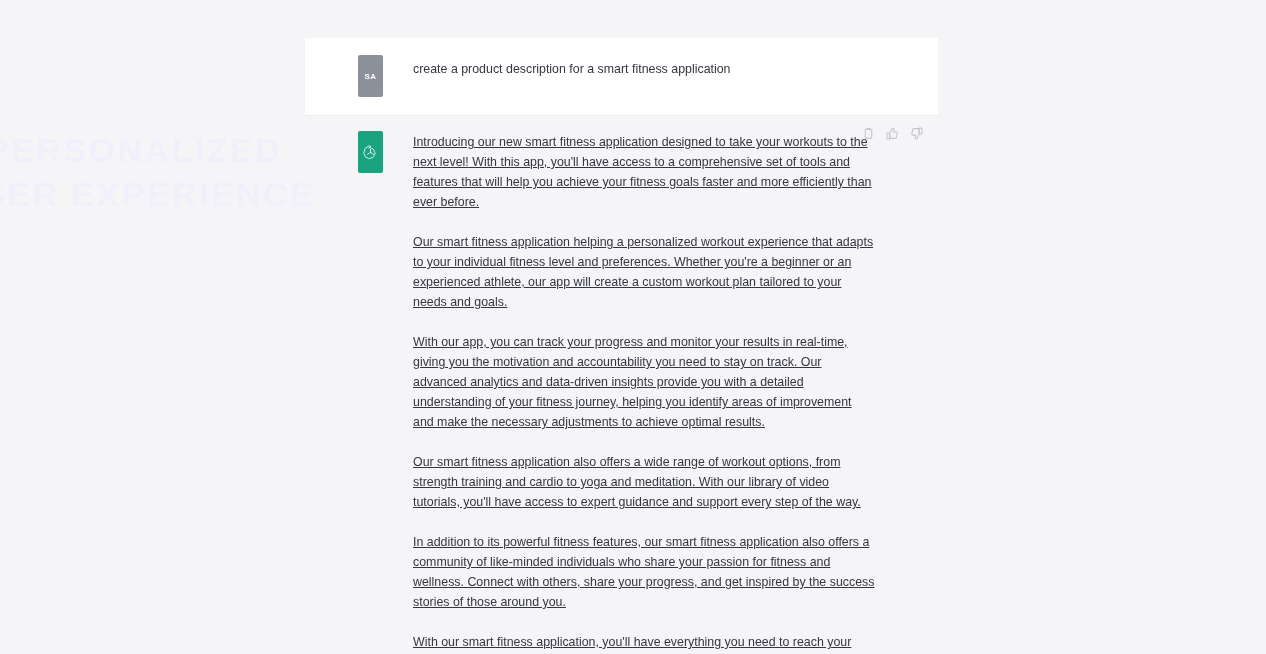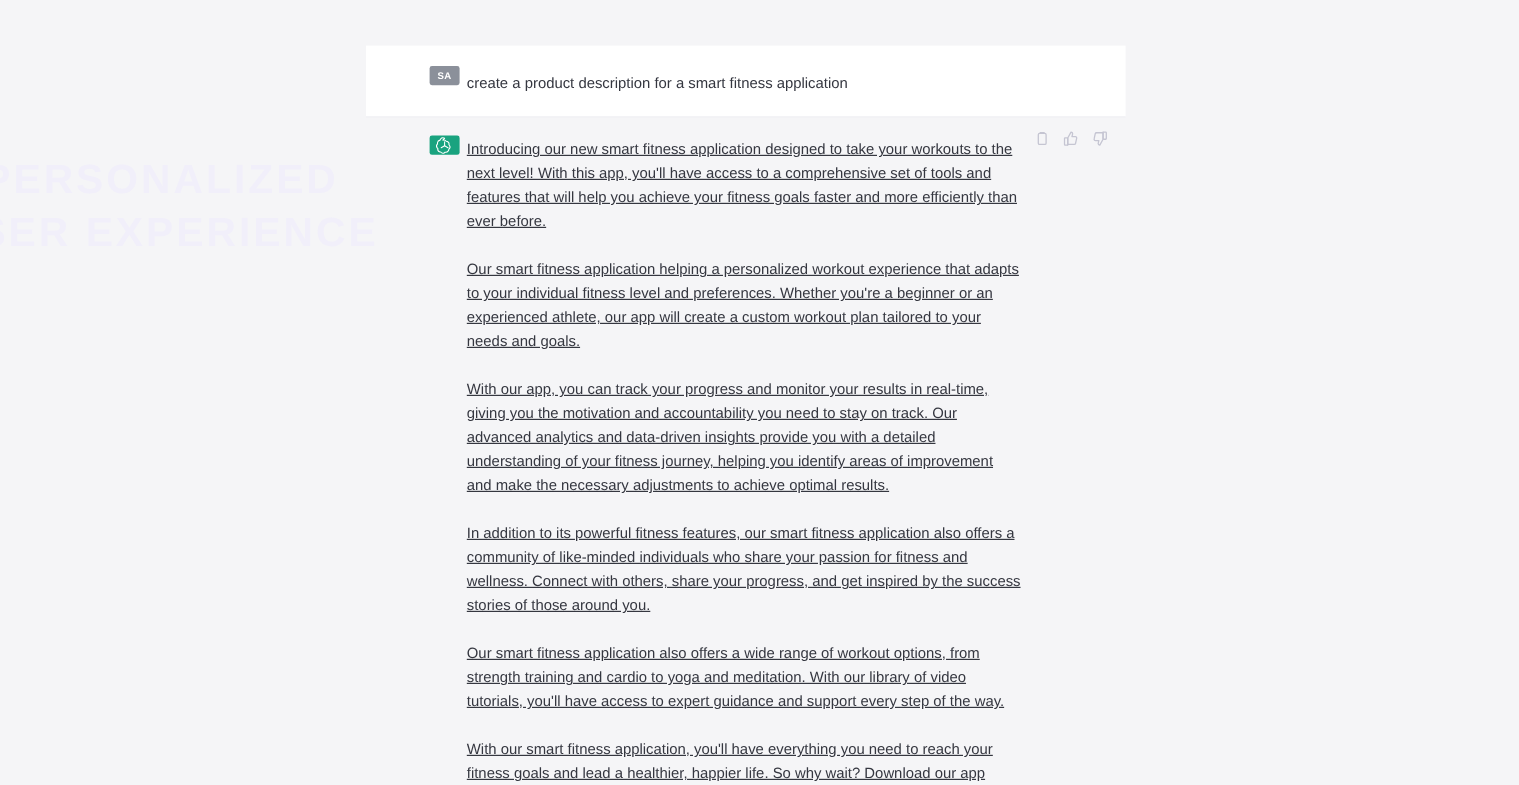--- a/index.html
+++ b/index.html
@@ -58,21 +58,21 @@
   }
 
   .msg-assistant {
     background: transparent;
     padding: 15px 0 0 0;
   }
 
   
   .avatar {
     width: 25px;
-    height: 16px;
+    height: 42px;
     flex: 0 0 25px;
     margin-left: 53px;
     border-radius: 2px;
     display: flex;
     align-items: center;
     justify-content: center;
   }
 
   .avatar-user {
     background: #8b909a;
@@ -82,21 +82,21 @@
     letter-spacing: 0.4px;
   }
 
   .avatar-assistant {
     background: #19a37f;
   }
   .avatar-assistant svg { display: block; }
 
   
   .msg-body {
-    margin-left: 6px;
+    margin-left: 30px;
     width: 462px;
     color: #353740;
     font-size: 12.4px;
     line-height: 20px;
   }
 
   .msg-user .msg-body {
     padding-top: 4px;
     white-space: pre-wrap;
   }
@@ -160,22 +160,22 @@
           <path d="M12 7.4v4.6l4 2.3"></path>
           <path d="M12 12l-4 2.3"></path>
         </svg>
       </span>
     </div>
 
     <div class="msg-body">
       <p>Introducing our new smart fitness application designed to take your workouts to the next level! With this app, you'll have access to a comprehensive set of tools and features that will help you achieve your fitness goals faster and more efficiently than ever before.</p>
       <p>Our smart fitness application helping a personalized workout experience that adapts to your individual fitness level and preferences. Whether you're a beginner or an experienced athlete, our app will create a custom workout plan tailored to your needs and goals.</p>
       <p>With our app, you can track your progress and monitor your results in real-time, giving you the motivation and accountability you need to stay on track. Our advanced analytics and data-driven insights provide you with a detailed understanding of your fitness journey, helping you identify areas of improvement and make the necessary adjustments to achieve optimal results.</p>
+      <p>Our smart fitness application also offers a wide range of workout options, from strength training and cardio to yoga and meditation. With our library of video tutorials, you'll have access to expert guidance and support every step of the way.</p>
       <p>In addition to its powerful fitness features, our smart fitness application also offers a community of like-minded individuals who share your passion for fitness and wellness. Connect with others, share your progress, and get inspired by the success stories of those around you.</p>
-      <p>Our smart fitness application also offers a wide range of workout options, from strength training and cardio to yoga and meditation. With our library of video tutorials, you'll have access to expert guidance and support every step of the way.</p>
       <p>With our smart fitness application, you'll have everything you need to reach your fitness goals and lead a healthier, happier life. So why wait? Download our app today and start your journey to a better you!</p>
     </div>
 
     <div class="actions">
       <button class="action-btn">
         <span>
           <svg width="13" height="13" viewBox="0 0 24 24" fill="none" stroke="currentColor" stroke-width="2" stroke-linecap="round" stroke-linejoin="round">
             <rect x="6" y="4" width="12" height="17" rx="2"></rect>
             <path d="M9 4V3h6v1"></path>
           </svg>

